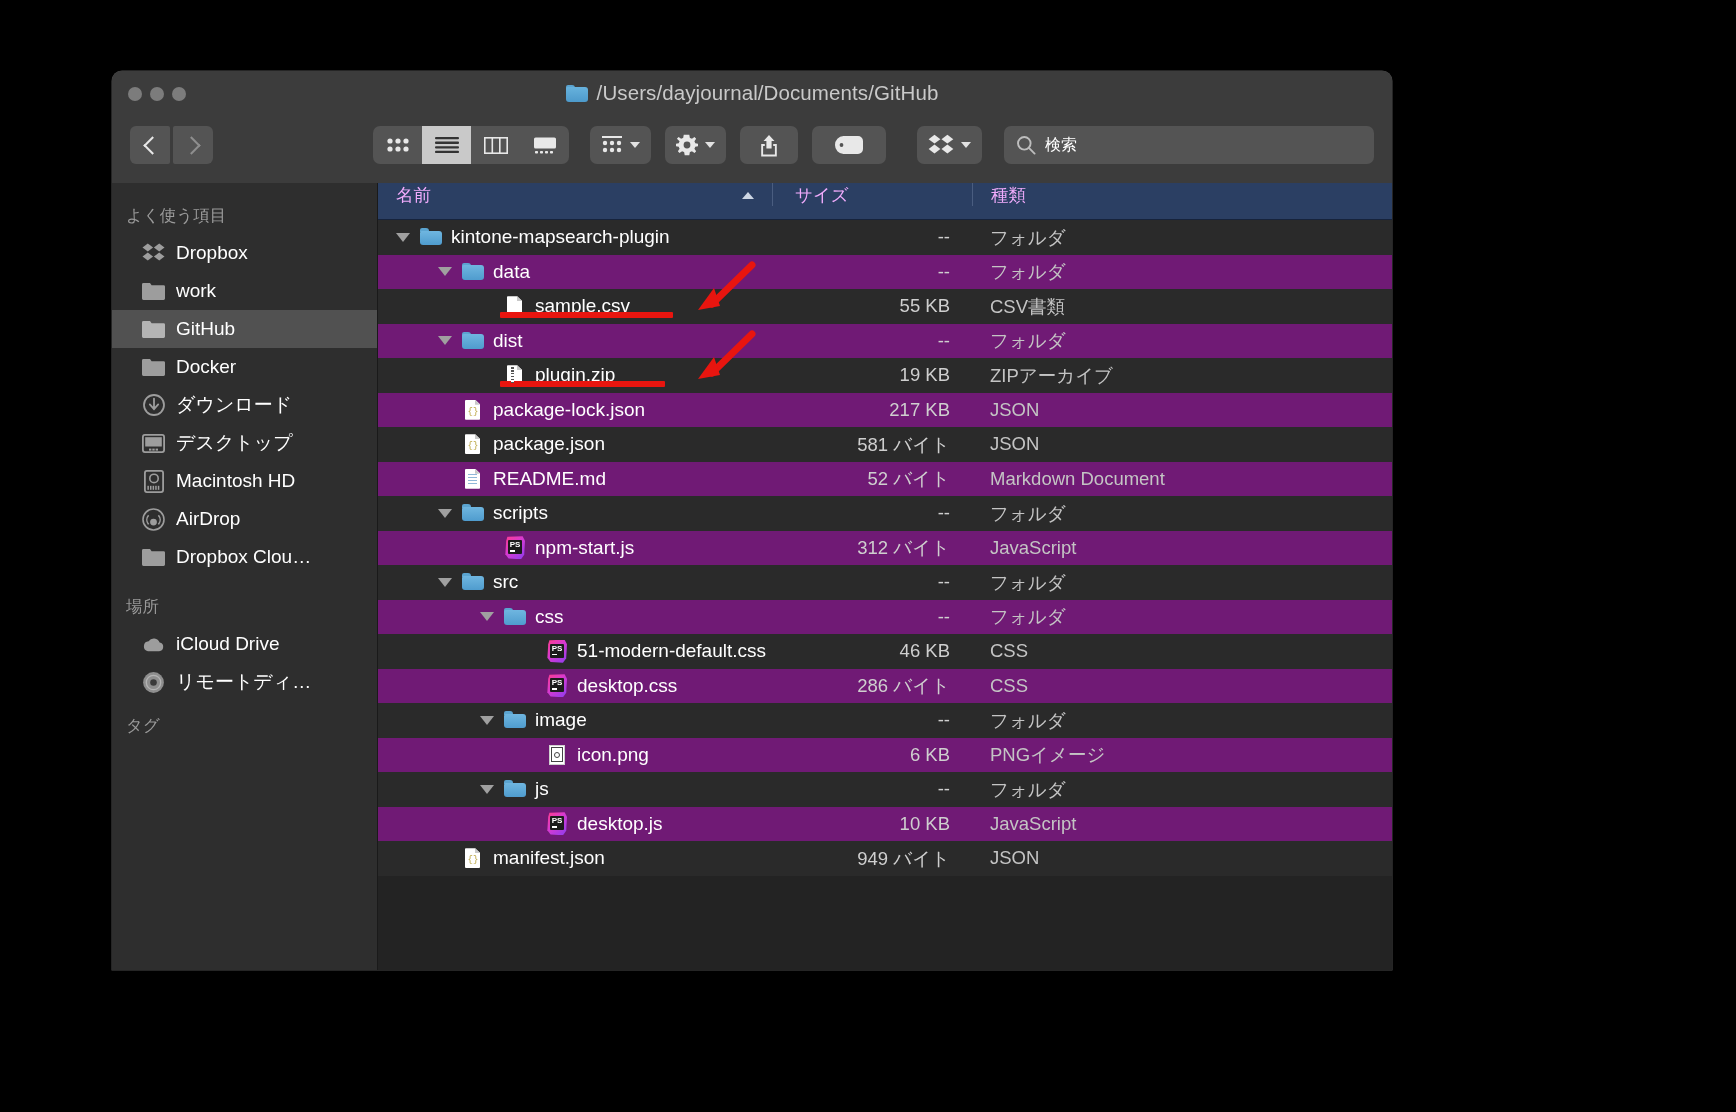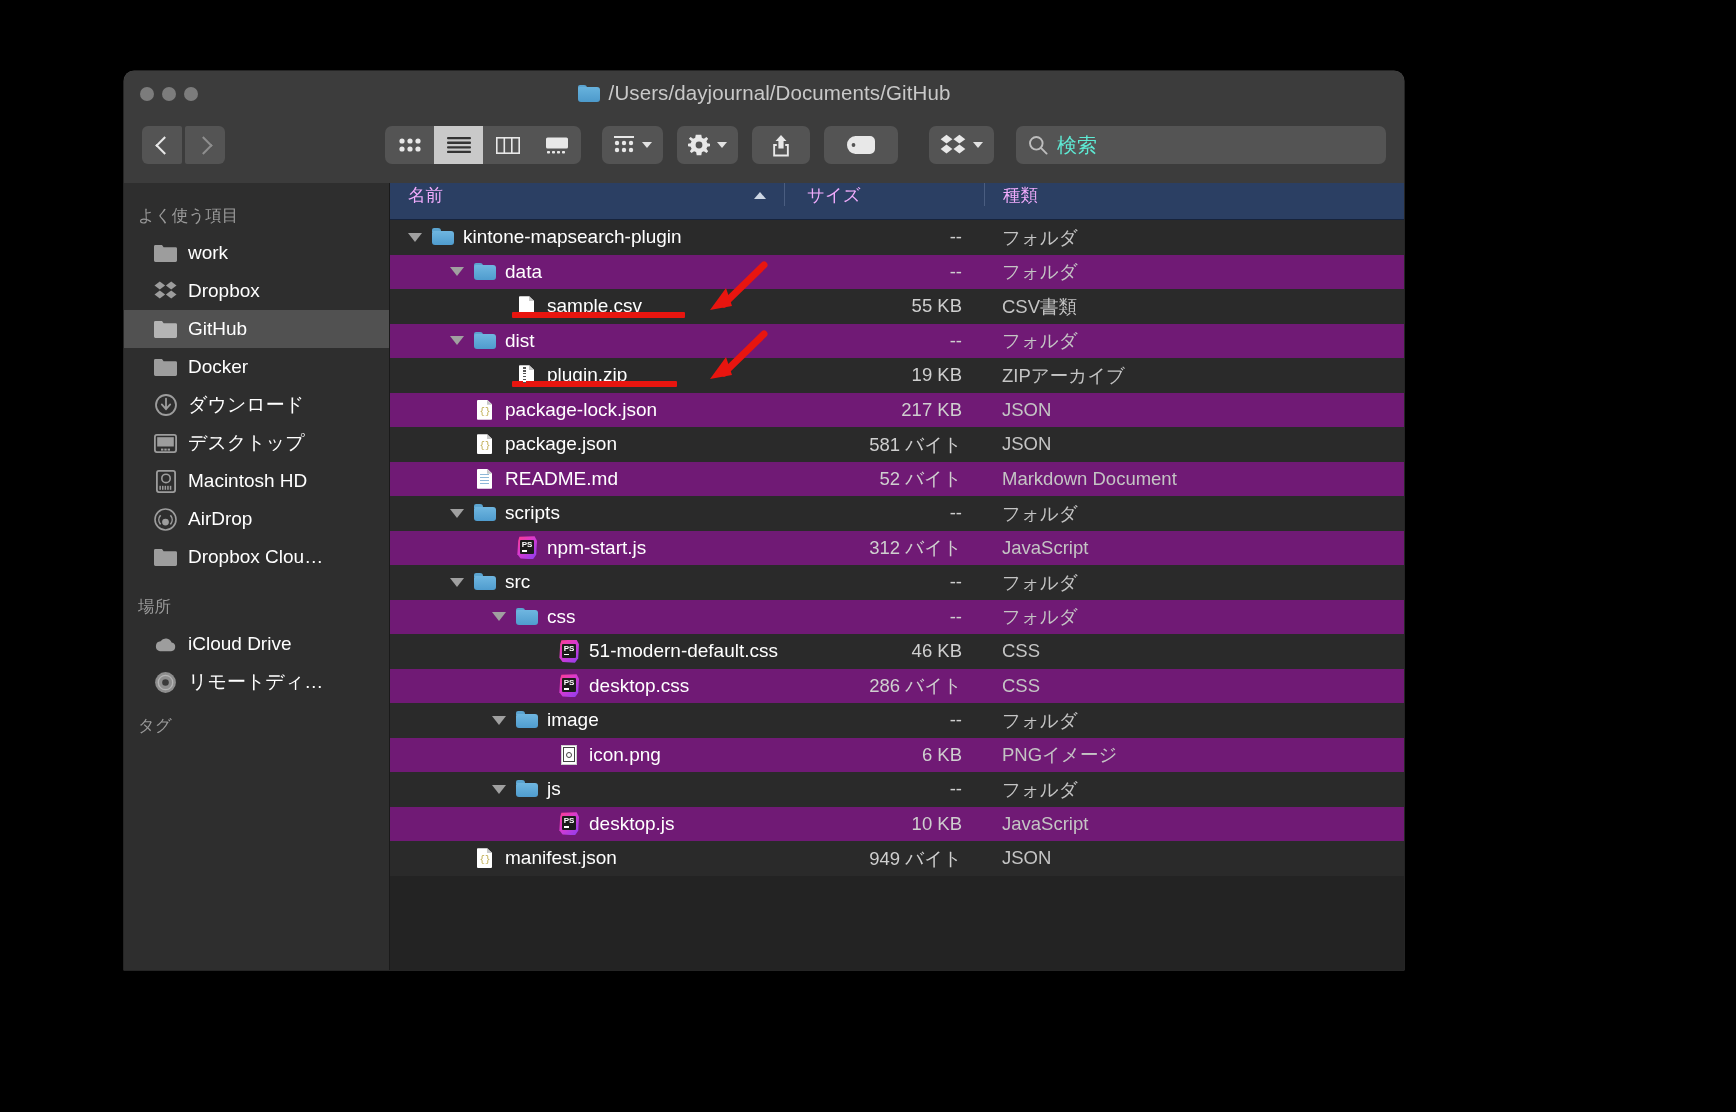--- a/index.html
+++ b/index.html
@@ -24,21 +24,20 @@
   .window {
     position: absolute;
     left: 112px;
     top: 71px;
     width: 1280px;
     height: 899px;
     background: #3a3a3a;
     border-radius: 10px 10px 0 0;
     overflow: hidden;
     box-shadow: 0 0 0 0.5px #4a4a4a;
-    margin-left: 12px;
   }
 
   
   .titlebar {
     position: relative;
     height: 112px;
     background: #3c3c3c;
     border-bottom: 1px solid #2c2c2c;
   }
 
@@ -176,22 +175,22 @@
     height: 38px;
     background: #545454;
     border-radius: 7px;
     display: flex;
     align-items: center;
     padding: 0 12px;
     box-sizing: border-box;
     gap: 9px;
   }
   .search-placeholder {
-    font-size: 20px;
-    color: #5eead4;
+    font-size: 16px;
+    color: #ffffff;
   }
 
   
   .body {
     position: absolute;
     left: 0;
     top: 112px;
     right: 0;
     bottom: 0;
     display: flex;
@@ -600,39 +599,39 @@
 
     <div class="body">
 
       <div class="sidebar">
 
         <div class="side-head">よく使う項目</div>
 
 
         <div class="side-item">
           <span class="side-icon">
-            <svg width="23" height="19" viewBox="0 0 23 19">
-              <path d="M0 2.4 a1.4 1.4 0 0 1 1.4-1.4 H8 l1.6 2.2 H21.6 a1.4 1.4 0 0 1 1.4 1.4 V16.6 a1.4 1.4 0 0 1-1.4 1.4 H1.4 A1.4 1.4 0 0 1 0 16.6 Z" fill="#9d9d9d"></path>
-            </svg>
-          </span>
-          <span class="side-label">work</span>
-        </div>
-
-        <div class="side-item">
-          <span class="side-icon">
             <svg width="23" height="20" viewBox="0 0 23 20">
               <g fill="#9d9d9d">
                 <polygon points="5.8,0.6 0.5,4.6 5.8,8.6 11.1,4.6"></polygon>
                 <polygon points="17.2,0.6 11.9,4.6 17.2,8.6 22.5,4.6"></polygon>
                 <polygon points="5.8,9.6 0.5,13.6 5.8,17.6 11.1,13.6"></polygon>
                 <polygon points="17.2,9.6 11.9,13.6 17.2,17.6 22.5,13.6"></polygon>
               </g>
             </svg>
           </span>
           <span class="side-label">Dropbox</span>
+        </div>
+
+        <div class="side-item">
+          <span class="side-icon">
+            <svg width="23" height="19" viewBox="0 0 23 19">
+              <path d="M0 2.4 a1.4 1.4 0 0 1 1.4-1.4 H8 l1.6 2.2 H21.6 a1.4 1.4 0 0 1 1.4 1.4 V16.6 a1.4 1.4 0 0 1-1.4 1.4 H1.4 A1.4 1.4 0 0 1 0 16.6 Z" fill="#9d9d9d"></path>
+            </svg>
+          </span>
+          <span class="side-label">work</span>
         </div>
 
         <div class="side-item selected">
           <span class="side-icon">
             <svg width="23" height="19" viewBox="0 0 23 19">
               <path d="M0 2.4 a1.4 1.4 0 0 1 1.4-1.4 H8 l1.6 2.2 H21.6 a1.4 1.4 0 0 1 1.4 1.4 V16.6 a1.4 1.4 0 0 1-1.4 1.4 H1.4 A1.4 1.4 0 0 1 0 16.6 Z" fill="#b4b4b4"></path>
             </svg>
           </span>
           <span class="side-label">GitHub</span>
         </div>

